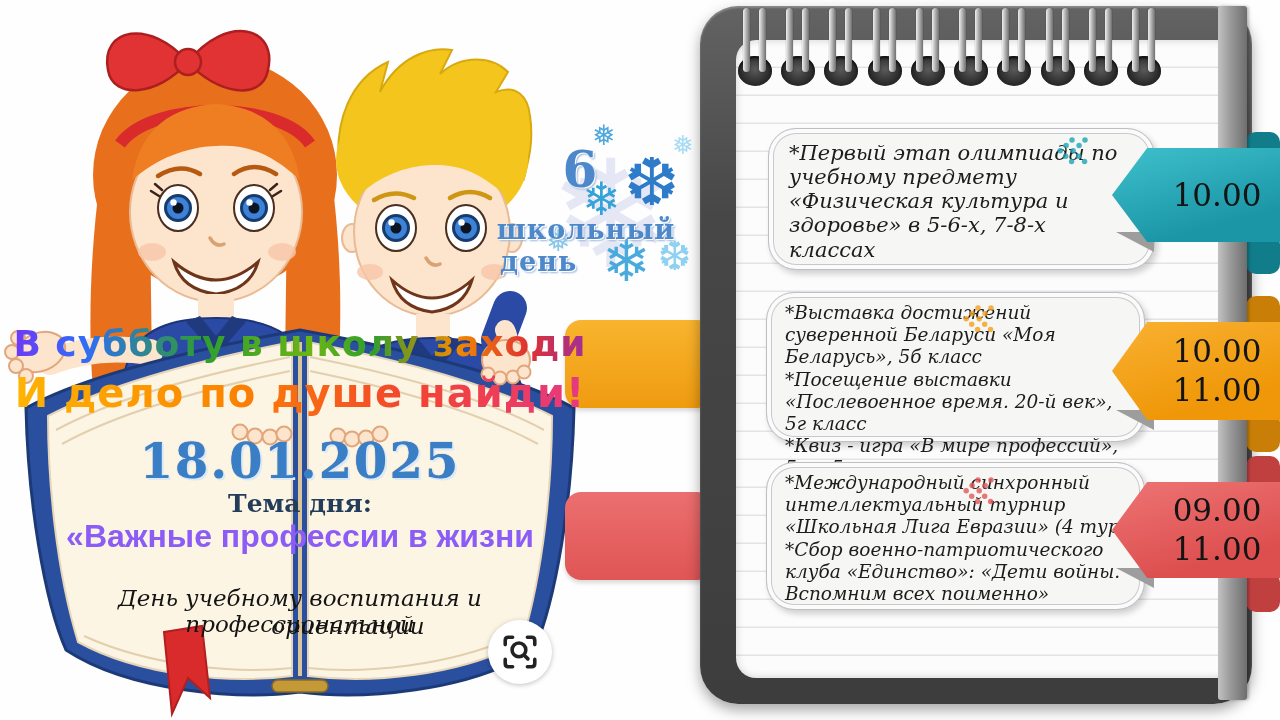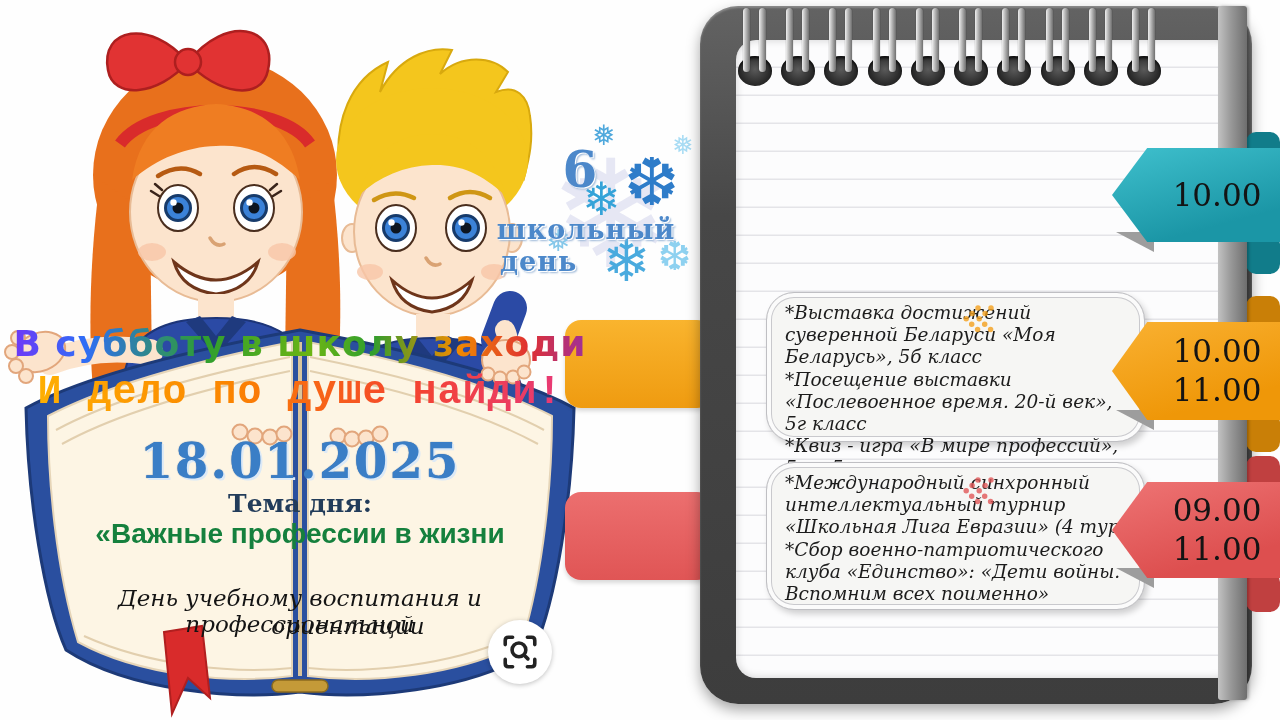--- a/index.html
+++ b/index.html
@@ -8,26 +8,26 @@
 
   
   .ltext{position:absolute;left:0;width:600px;text-align:center;z-index:6;}
   .slogan1{top:323px;font-size:36px;font-weight:bold;letter-spacing:1px;
     font-family:"DejaVu Sans",sans-serif;
     background:linear-gradient(90deg,#7b2ff7 0%,#2f6df7 14%,#2f9e2f 34%,#6cb514 52%,#2f9e2f 62%,#f08c00 76%,#e03131 88%,#8f2fb3 100%);
     -webkit-background-clip:text;background-clip:text;color:transparent;
     text-shadow:none;}
   .slogan2{top:370px;font-size:40px;font-weight:bold;letter-spacing:1px;
     background:linear-gradient(90deg,#ffb703 0%,#fb8500 38%,#f4442e 68%,#e5378a 100%);
-    -webkit-background-clip:text;background-clip:text;color:transparent;font-family:Liberation Mono, monospace;}
+    -webkit-background-clip:text;background-clip:text;color:transparent;}
   .datetxt{top:433px;font-family:"DejaVu Serif",serif;font-weight:bold;font-size:48px;
     color:#3a7ec6;letter-spacing:2px;text-shadow:2px 2px 0 #dce9f6,0 0 1px #2a5a94;}
   .themelabel{top:489px;font-family:"DejaVu Serif",serif;font-weight:bold;
     font-size:25px;color:#223c5a;}
-  .theme1{top:518px;font-family:"Liberation Sans",sans-serif;font-weight:700;font-size:28px;color:#15803d;}
+  .theme1{top:518px;font-family:"Liberation Sans",sans-serif;font-weight:700;font-size:32px;color:#8b5cf6;}
   .theme2{top:551px;font-family:"Liberation Sans",sans-serif;font-weight:700;font-size:28px;color:#2d5580;}
   .footer1{top:585px;font-family:"DejaVu Serif",serif;font-style:italic;font-size:23px;color:#141414;}
   .footer2{top:613px;font-family:"DejaVu Serif",serif;font-style:italic;font-size:23px;color:#141414;padding-left:48px;}
 
   
   .lens{position:absolute;left:488px;top:620px;width:64px;height:64px;border-radius:50%;
     background:#ffffff;box-shadow:0 1px 5px rgba(0,0,0,.25);z-index:7;
     display:flex;align-items:center;justify-content:center;}
 
   
@@ -295,20 +295,31 @@
         <div class="hole"></div>
         <div class="wire w1"></div>
         <div class="wire w2"></div>
       </div>
     <div class="ring" style="left:426px">
         <div class="hole"></div>
         <div class="wire w1"></div>
         <div class="wire w2"></div>
       </div>
 
+    <div class="card card1">
+      <svg class="chev" style="right:66px;top:8px;" width="40" height="28" viewBox="0 0 40 28">
+        <g fill="none" stroke="#1fa5b4" stroke-width="5.5" stroke-linecap="round" stroke-dasharray="0 8">
+          <polyline points="24,3 12,14 24,25"></polyline>
+            <polyline points="37,3 25,14 37,25"></polyline>
+        </g>
+      </svg>
+      <div class="body">
+        <p>*Первый этап олимпиады по учебному предмету «Физическая культура и здоровье» в 5-6-х, 7-8-х классах</p>
+      </div>
+    </div>
 
     <div class="card card2">
       <svg class="chev" style="right:150px;top:12px;" width="40" height="28" viewBox="0 0 40 28">
         <g fill="none" stroke="#f4a01c" stroke-width="5.5" stroke-linecap="round" stroke-dasharray="0 8">
           <polyline points="24,3 12,14 24,25"></polyline>
             <polyline points="37,3 25,14 37,25"></polyline>
         </g>
       </svg>
       <div class="body">
         <p>*Выставка достижений суверенной Беларуси «Моя Беларусь», 5б класс</p>

